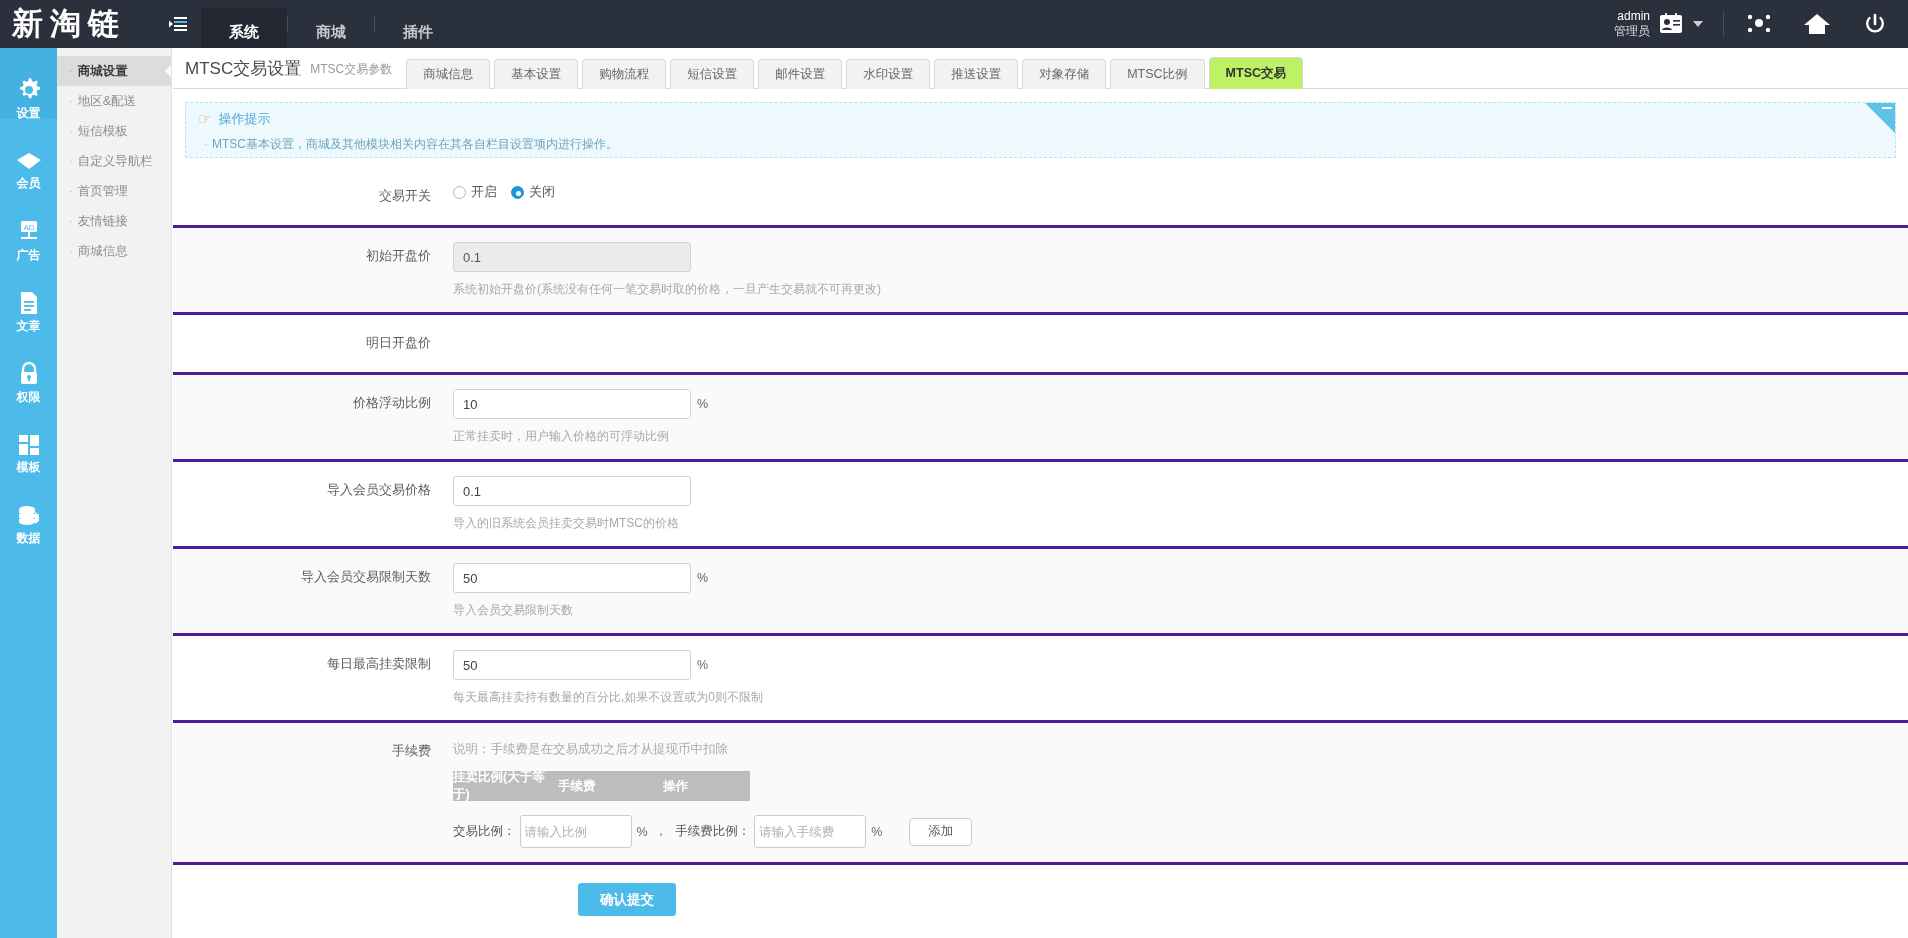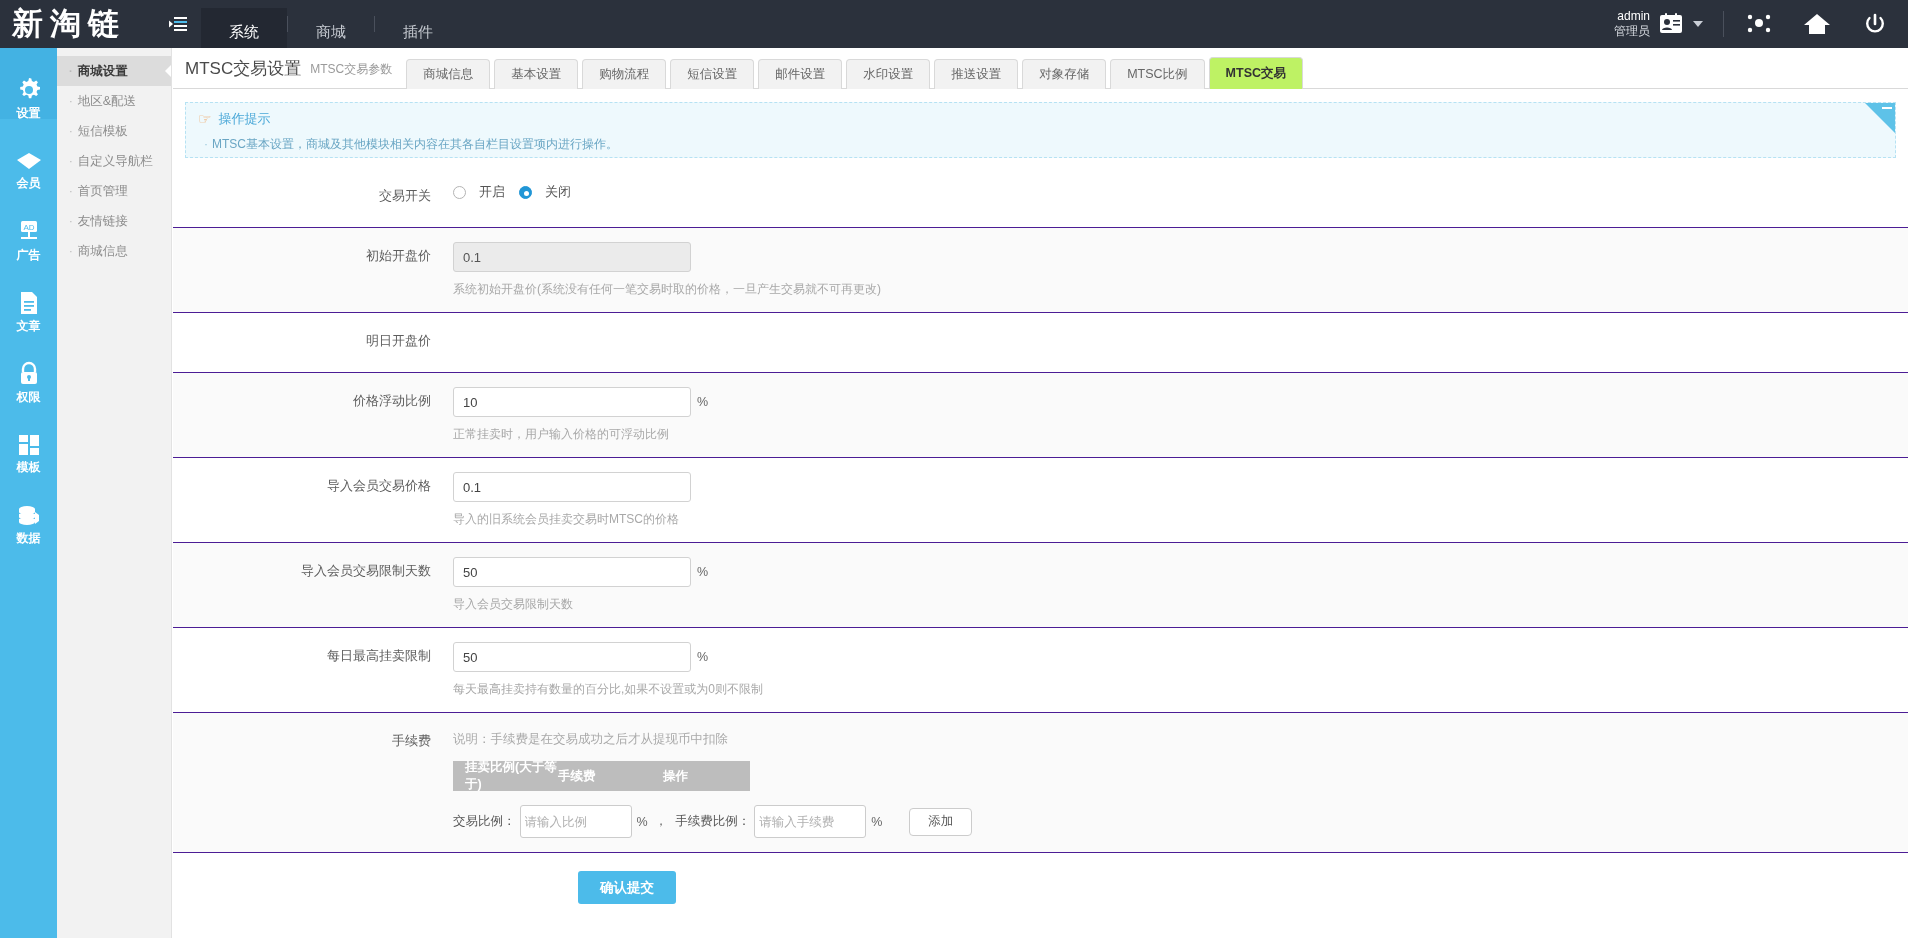--- a/index.html
+++ b/index.html
@@ -22,21 +22,21 @@
     width: 165px; height: 48px;
     display: flex; align-items: center; padding-left: 12px;
     color: #ffffff; font-size: 31px; font-weight: bold;
     letter-spacing: 7px;
     font-family: "DejaVu Sans", "Liberation Sans", sans-serif;
   }
   .brand-collapse {
     width: 26px; height: 48px; display: flex; align-items: center;
     justify-content: center; color: #ffffff; cursor: pointer;
   }
-  .topnav { display: flex; align-items: stretch; height: 32px; margin-left: 10px; }
+  .topnav { display: flex; align-items: stretch; height: 32px; margin-left: 10px; font-weight: bold; }
   .topnav-item {
     display: flex; align-items: center; justify-content: center;
     padding: 0 28px; height: 48px;
     color: #c5c9d0; font-size: 15px; cursor: pointer;
     position: relative;
   }
   .topnav-item.active { background: #232832; color: #ffffff; }
   .topnav-sep {
     width: 1px; height: 16px; background: #4a505c; align-self: center;
   }
@@ -160,21 +160,21 @@
   }
   .ribbon-mark {
     position: absolute; top: 4px; right: 3px;
     width: 10px; height: 2px; background: #ffffff;
     pointer-events: none;
   }
 
   
   .form { margin-top: 10px; }
   .frow {
-    display: flex; border-bottom: 1px solid #4c1d95;
+    display: flex; border-bottom: 3px solid #4c1d95;
     padding: 14px 0 14px 0; min-height: 60px;
   }
   .frow:nth-child(even) { background: #fafafa; }
   .flabel {
     width: 280px; text-align: right; padding-right: 22px;
     font-size: 13px; color: #5e5e5e; padding-top: 5px;
   }
   .fctl { flex: 1; }
   .fline { display: flex; align-items: center; }
   .inp {
@@ -183,41 +183,41 @@
     font-size: 13px; color: #444444; background: #ffffff;
     font-family: "Liberation Sans", sans-serif;
     outline: none;
   }
   .inp.readonly { background: #ebebeb; color: #555; }
   .inp::placeholder { color: #b1b1b1; }
   .suffix { margin-left: 6px; font-size: 12.5px; color: #666666; }
   .aside { margin-left: 14px; font-size: 12.5px; color: #555555; }
   .hint { margin-top: 9px; font-size: 12px; color: #a8a8a8; }
   .radio-line { display: flex; align-items: center; height: 20px; }
-  .radio-wrap { display: flex; align-items: center; margin-right: 14px; cursor: pointer; gap: 8px; }
+  .radio-wrap { display: flex; align-items: center; margin-right: 14px; cursor: pointer; }
   .radio {
     width: 13px; height: 13px; border-radius: 50%;
     border: 1px solid #b4b4b4; background: #fff; margin-right: 5px;
     display: inline-block; position: relative;
   }
   .radio.sel { border-color: #2196d6; background: #2196d6; }
   .radio.sel::after {
     content: ""; position: absolute; left: 4px; top: 4px;
     width: 5px; height: 5px; border-radius: 50%; background: #ffffff;
   }
   .radio-txt { font-size: 13px; color: #555555; }
 
   
   .fee-desc { font-size: 12.5px; color: #a9a9a9; padding-top: 4px; }
   .fee-table { margin-top: 13px; width: 297px; }
   .fee-thead {
     display: flex; background: #bdbdbd; height: 30px; align-items: center;
     color: #ffffff; font-size: 12.5px; font-weight: bold;
   }
-  .fee-th1 { width: 105px; padding-left: 12px; }
+  .fee-th1 { width: 105px; padding-left: 0; }
   .fee-th2 { width: 105px; }
   .fee-th3 { width: 85px; }
   .fee-add-row {
     display: flex; align-items: center; margin-top: 14px; font-size: 12.5px;
     color: #555555;
   }
   .fee-add-row .lbl { margin-right: 4px; }
   .inp-sm {
     width: 112px; height: 33px; padding: 0 4px;
     border: 1px solid #cccccc; border-radius: 3px;

